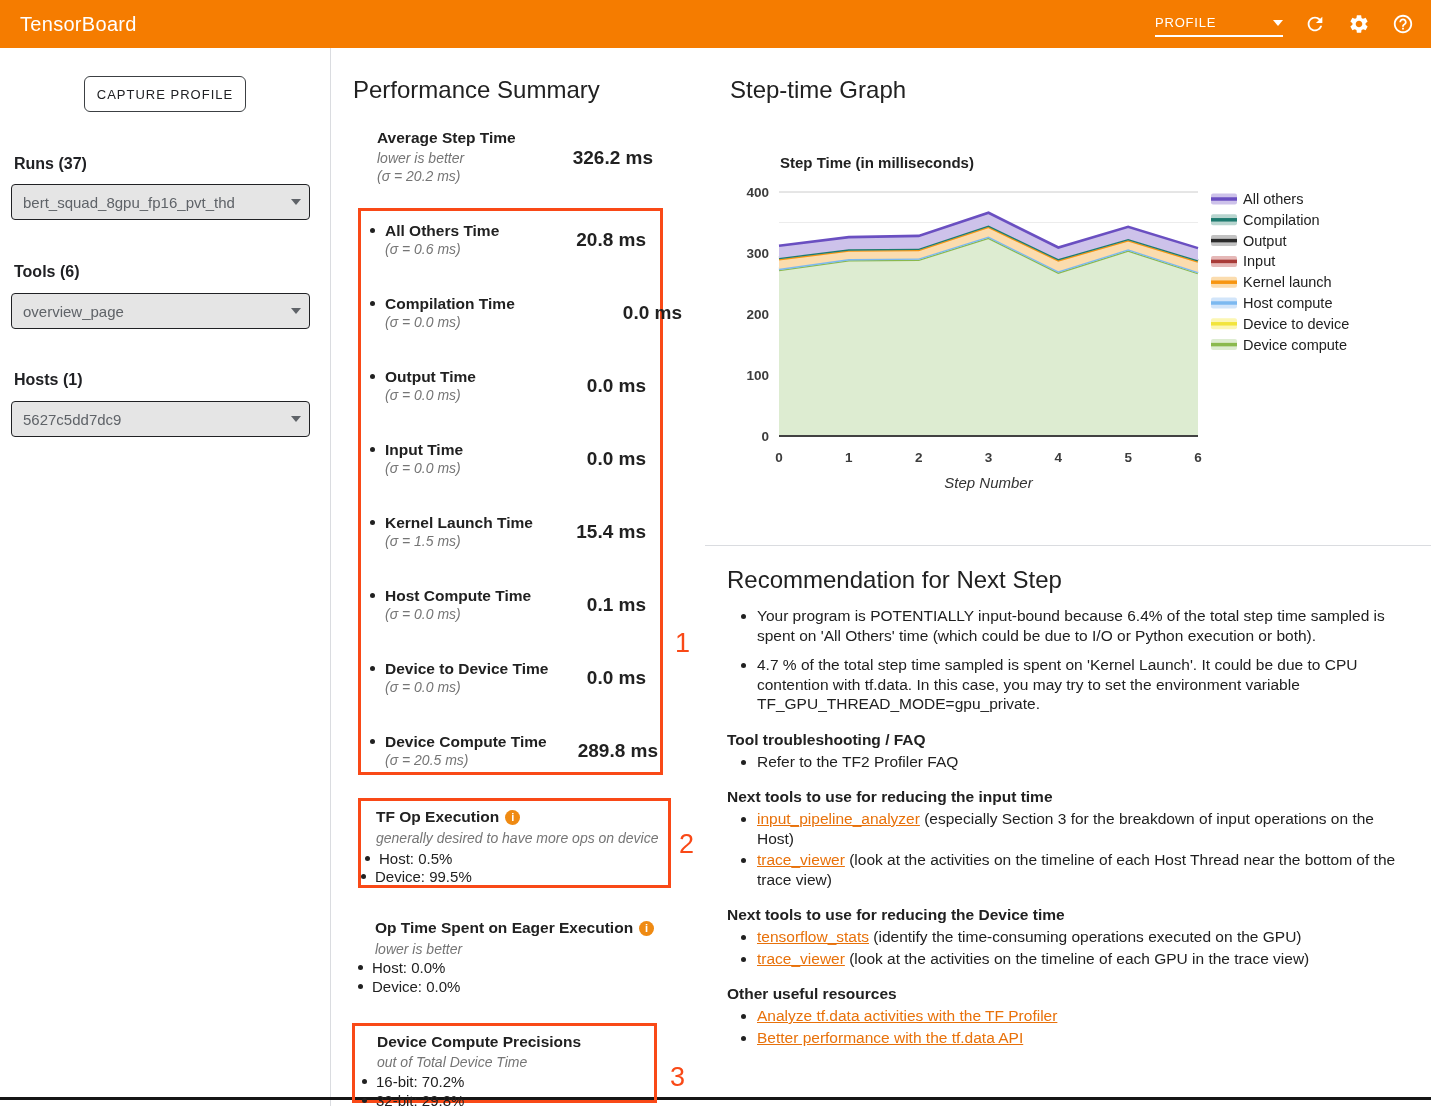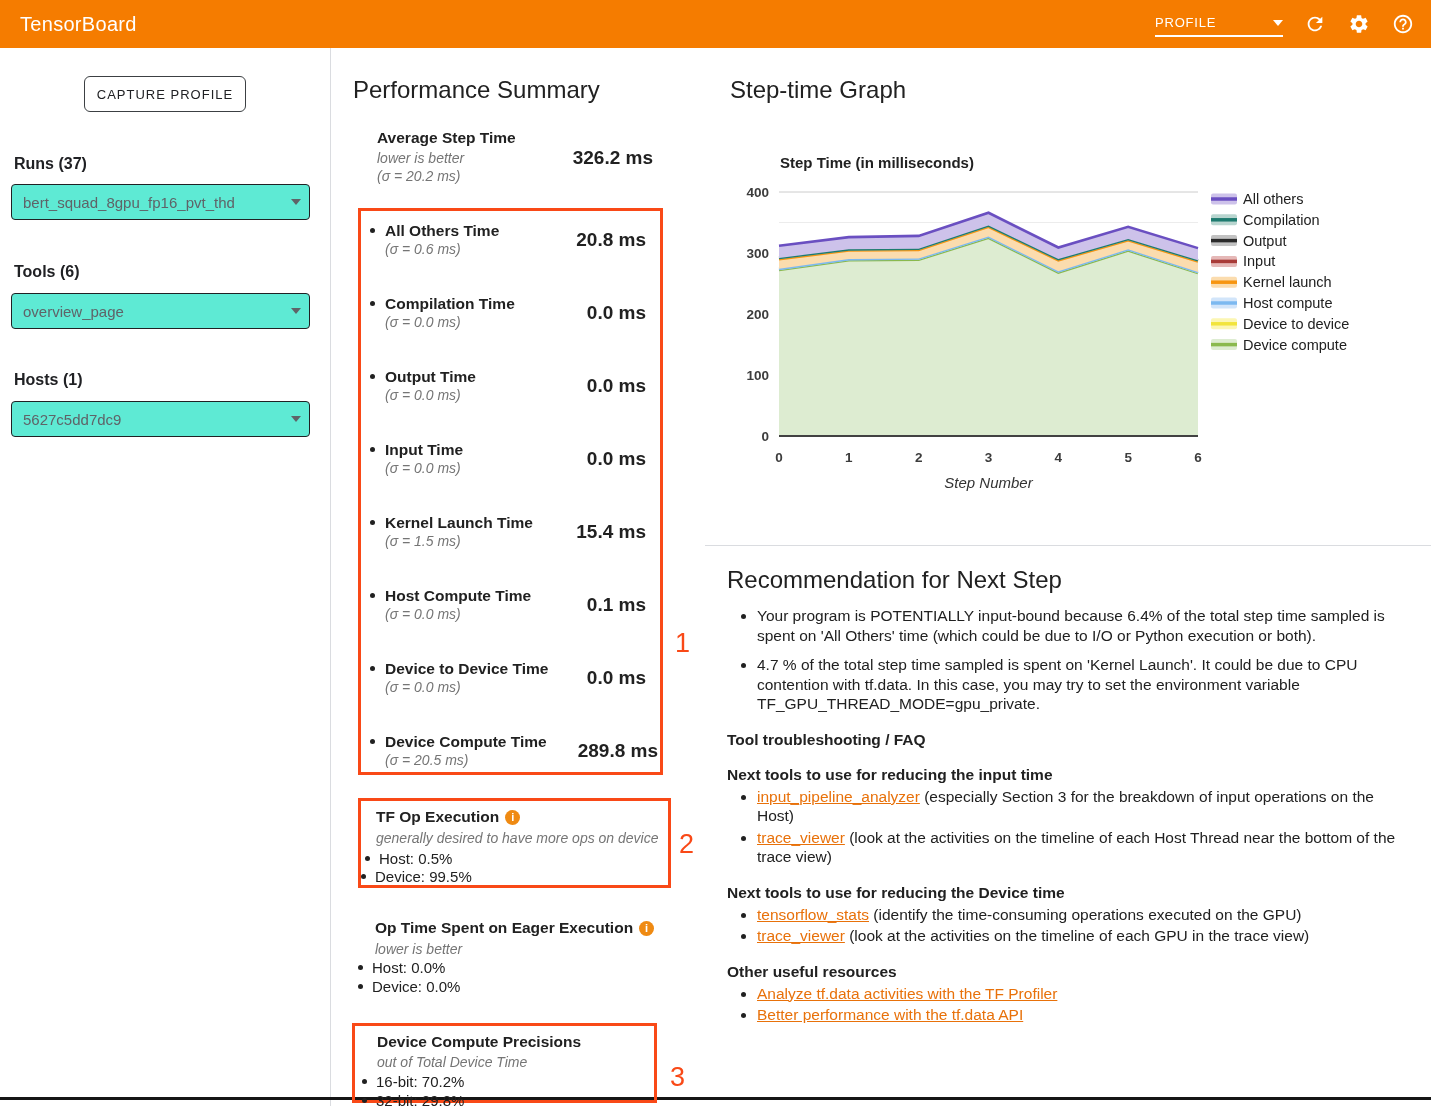--- a/index.html
+++ b/index.html
@@ -14,21 +14,21 @@
   .header-right{margin-left:auto;display:flex;align-items:center;gap:20px;margin-right:16px;}
   .profile-select{display:flex;align-items:center;justify-content:space-between;width:128px;border-bottom:2px solid #fff;
     padding:4px 0 5px;color:#fff;font-size:13px;font-weight:500;letter-spacing:.8px;cursor:pointer;}
   .hicon{width:24px;height:24px;display:flex;align-items:center;justify-content:center;cursor:pointer;}
   .hicon svg{width:22px;height:22px;fill:#fff;}
   
   .sidebar{position:absolute;top:48px;left:0;width:330px;bottom:0;background:#fff;border-right:1px solid #dadce0;}
   .capture-btn{position:absolute;left:84px;top:28px;width:162px;height:36px;background:#fff;border:1px solid #3c4043;
     border-radius:6px;font-family:inherit;font-size:13px;font-weight:500;letter-spacing:1px;color:#202124;cursor:pointer;}
   .field-label{position:absolute;left:14px;font-size:16px;font-weight:700;color:#202124;}
-  .select-box{position:absolute;left:11px;width:299px;height:36px;border:1px solid #202124;border-radius:4px;background:#5eead4;
+  .select-box{position:absolute;left:11px;width:299px;height:36px;border:1px solid #202124;border-radius:4px;background:#e5e5e5;
     display:flex;align-items:center;justify-content:space-between;padding:0 8px 0 11px;box-sizing:border-box;
     font-size:15px;color:#5f6368;cursor:pointer;}
   .caret{width:0;height:0;border-left:5px solid transparent;border-right:5px solid transparent;border-top:6px solid #5f6368;}
   .caret.white{border-top-color:#fff;}
   
   .summary{position:absolute;top:48px;left:331px;width:374px;bottom:0;background:#fff;border-right:1px solid #dadce0;}
   .col-title{position:absolute;left:22px;top:28px;font-size:24px;font-weight:400;color:#212121;white-space:nowrap;}
   .avg-name{position:absolute;left:46px;top:81px;font-size:15.5px;font-weight:700;}
   .avg-sub{position:absolute;left:46px;font-size:14px;font-style:italic;color:#757575;}
   .avg-value{position:absolute;right:52px;top:99px;font-size:19px;font-weight:700;}
@@ -117,21 +117,21 @@
   <div class="avg-sub" style="top:120px;">(σ = 20.2 ms)</div>
   <div class="avg-value">326.2 ms</div>
 
   <div class="redbox" id="box1" style="left:27px;top:160px;width:305px;height:567px;text-align:right;">
       <div class="metric-row" style="top: 11px; height: 46px;">
         <span class="metric-dot"></span>
         <span class="metric-name">All Others Time</span>
         <span class="metric-sigma">(σ = 0.6 ms)</span>
         <span class="metric-value">20.8 ms</span>
       </div>
-      <div class="metric-row" style="top: 84px; height: 46px;">
+      <div class="metric-row" style="top: 84px; height: 46px; padding-left: 36px;">
         <span class="metric-dot"></span>
         <span class="metric-name">Compilation Time</span>
         <span class="metric-sigma">(σ = 0.0 ms)</span>
         <span class="metric-value">0.0 ms</span>
       </div>
       <div class="metric-row" style="top: 157px; height: 46px;">
         <span class="metric-dot"></span>
         <span class="metric-name">Output Time</span>
         <span class="metric-sigma">(σ = 0.0 ms)</span>
         <span class="metric-value">0.0 ms</span>
@@ -262,20 +262,23 @@
   </div>
 
   <div class="rec-card">
     <div class="rec-title">Recommendation for Next Step</div>
     <ul id="rec-bullets">
         <li>Your program is POTENTIALLY input-bound because 6.4% of the total step time sampled is spent on 'All Others' time (which could be due to I/O or Python execution or both).</li>
         <li>4.7 % of the total step time sampled is spent on 'Kernel Launch'. It could be due to CPU contention with tf.data. In this case, you may try to set the environment variable TF_GPU_THREAD_MODE=gpu_private.</li>
       </ul>
     <div id="rec-sections">
         <div class="rec-sec-h">Tool troubleshooting / FAQ</div>
+        <ul class="rec-sec">
+          <li><span>Refer to the TF2 Profiler FAQ</span></li>
+        </ul>
         <div class="rec-sec-h">Next tools to use for reducing the input time</div>
         <ul class="rec-sec">
           <li><a class="rec-link">input_pipeline_analyzer</a><span> (especially Section 3 for the breakdown of input operations on the Host)</span></li>
           <li><a class="rec-link">trace_viewer</a><span> (look at the activities on the timeline of each Host Thread near the bottom of the trace view)</span></li>
         </ul>
         <div class="rec-sec-h">Next tools to use for reducing the Device time</div>
         <ul class="rec-sec">
           <li><a class="rec-link">tensorflow_stats</a><span> (identify the time-consuming operations executed on the GPU)</span></li>
           <li><a class="rec-link">trace_viewer</a><span> (look at the activities on the timeline of each GPU in the trace view)</span></li>
         </ul>

